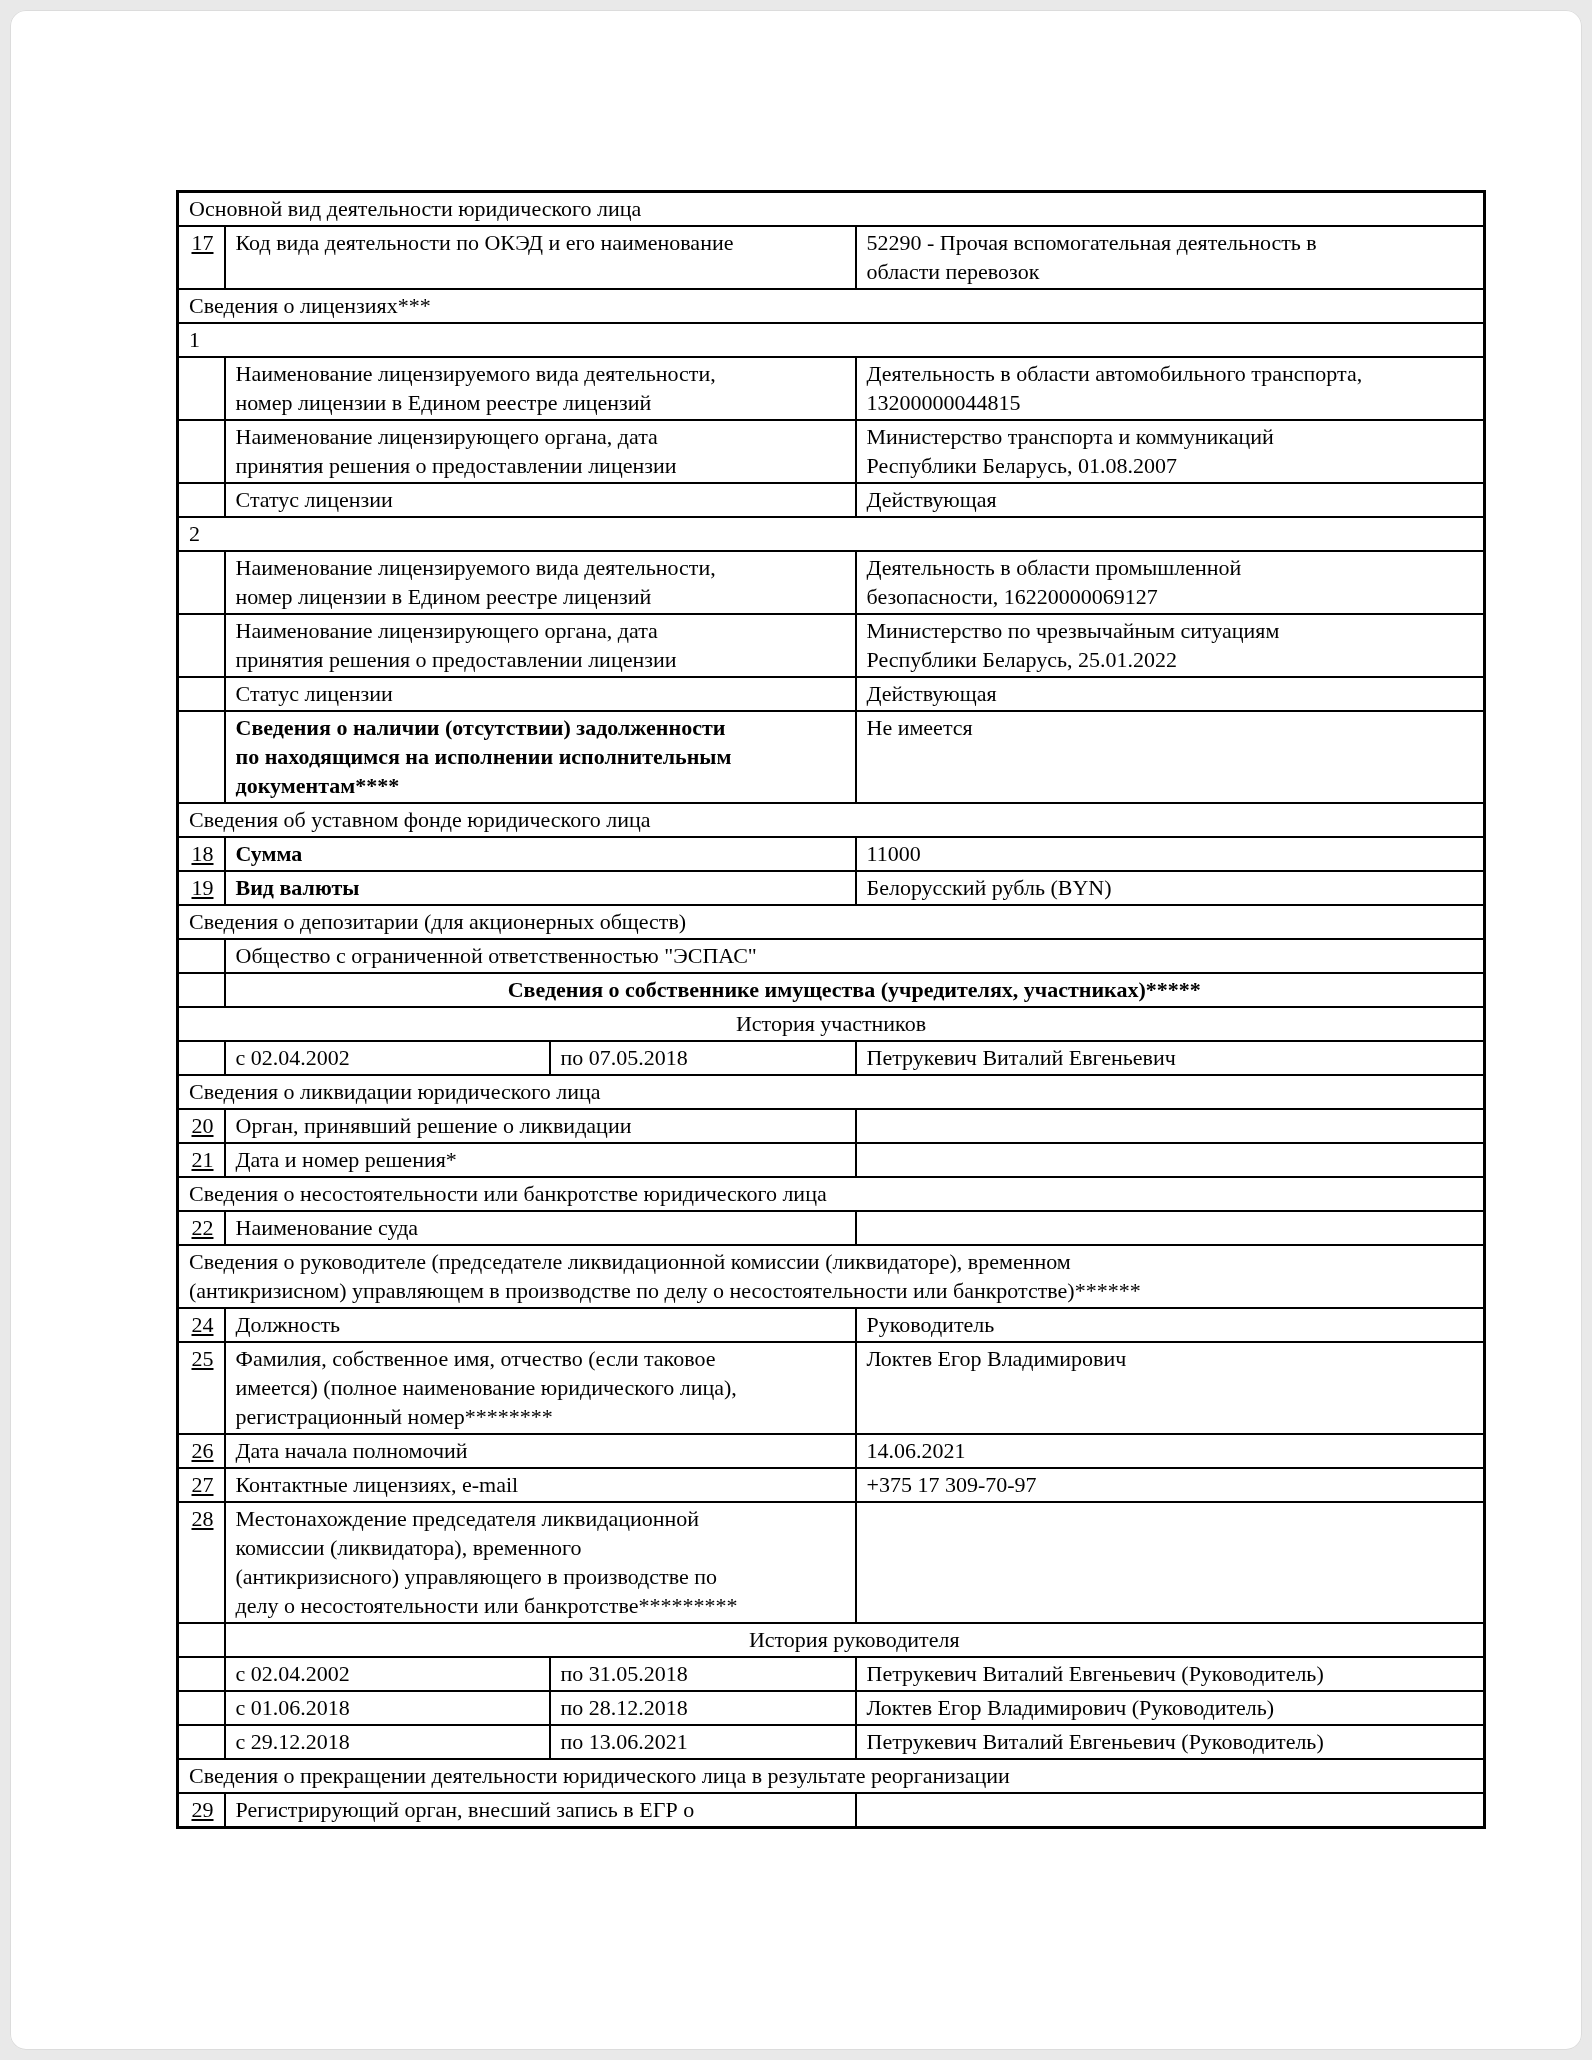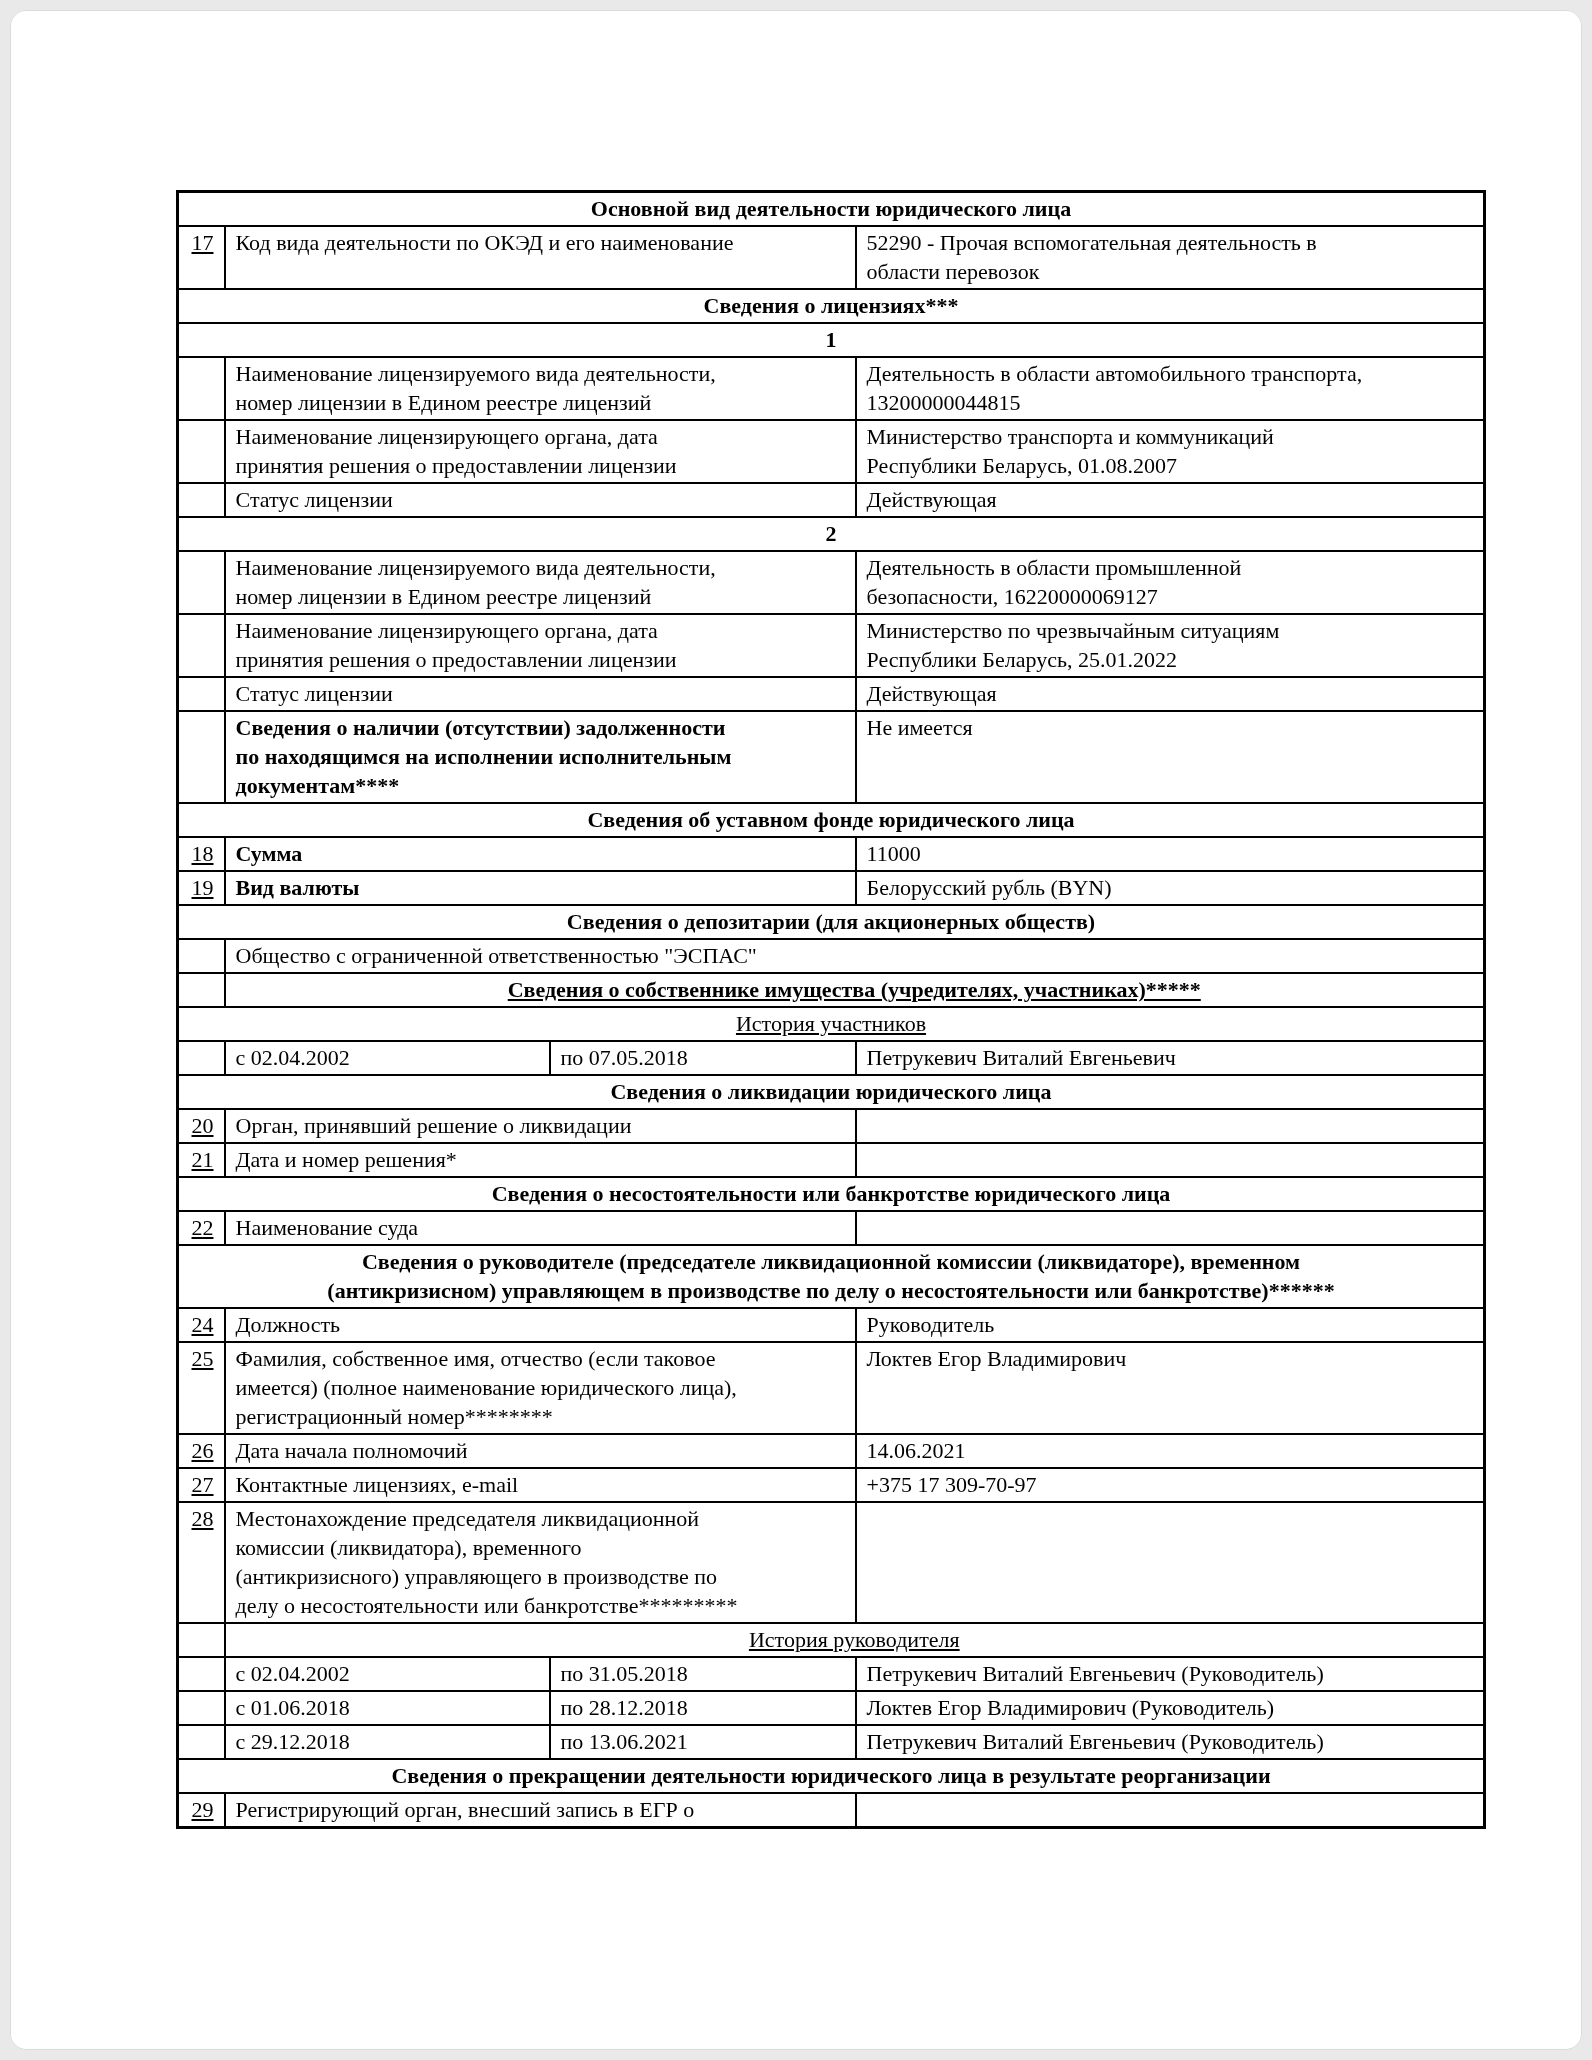--- a/index.html
+++ b/index.html
@@ -25,22 +25,22 @@
     border:2px solid #000;
     vertical-align:top;
     color:#000;
     font-size:22px;
     line-height:29px;
     padding:1px 10px 2px 10px;
     white-space:pre-line;
     overflow:hidden;
   }
   td.num{text-align:right;padding-left:2px;padding-right:2px;text-decoration:underline;}
-  td.section{font-weight:bold;text-align:center;}
-  td.plain-center{text-align:center;text-decoration:underline;}
+  td.section{font-weight:normal;text-align:left;}
+  td.plain-center{text-align:center;}
   td.bold{font-weight:bold;}
   td.empty-val{}
 </style>
 </head>
 <body>
 
 <div class="canvas">
   <div class="paper">
     <table class="register">
       <colgroup>

